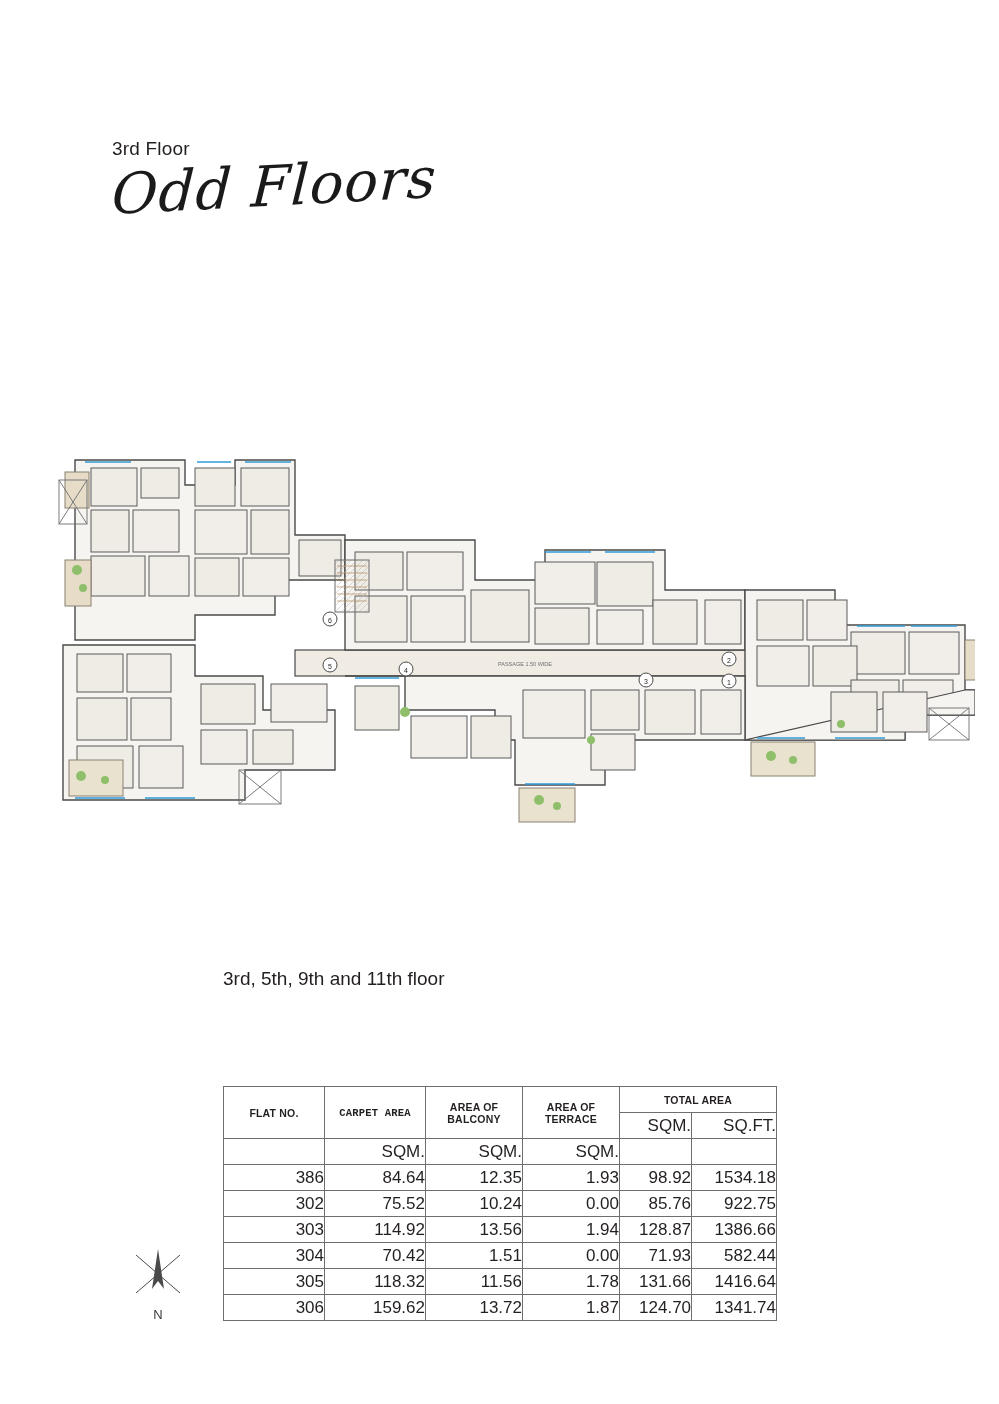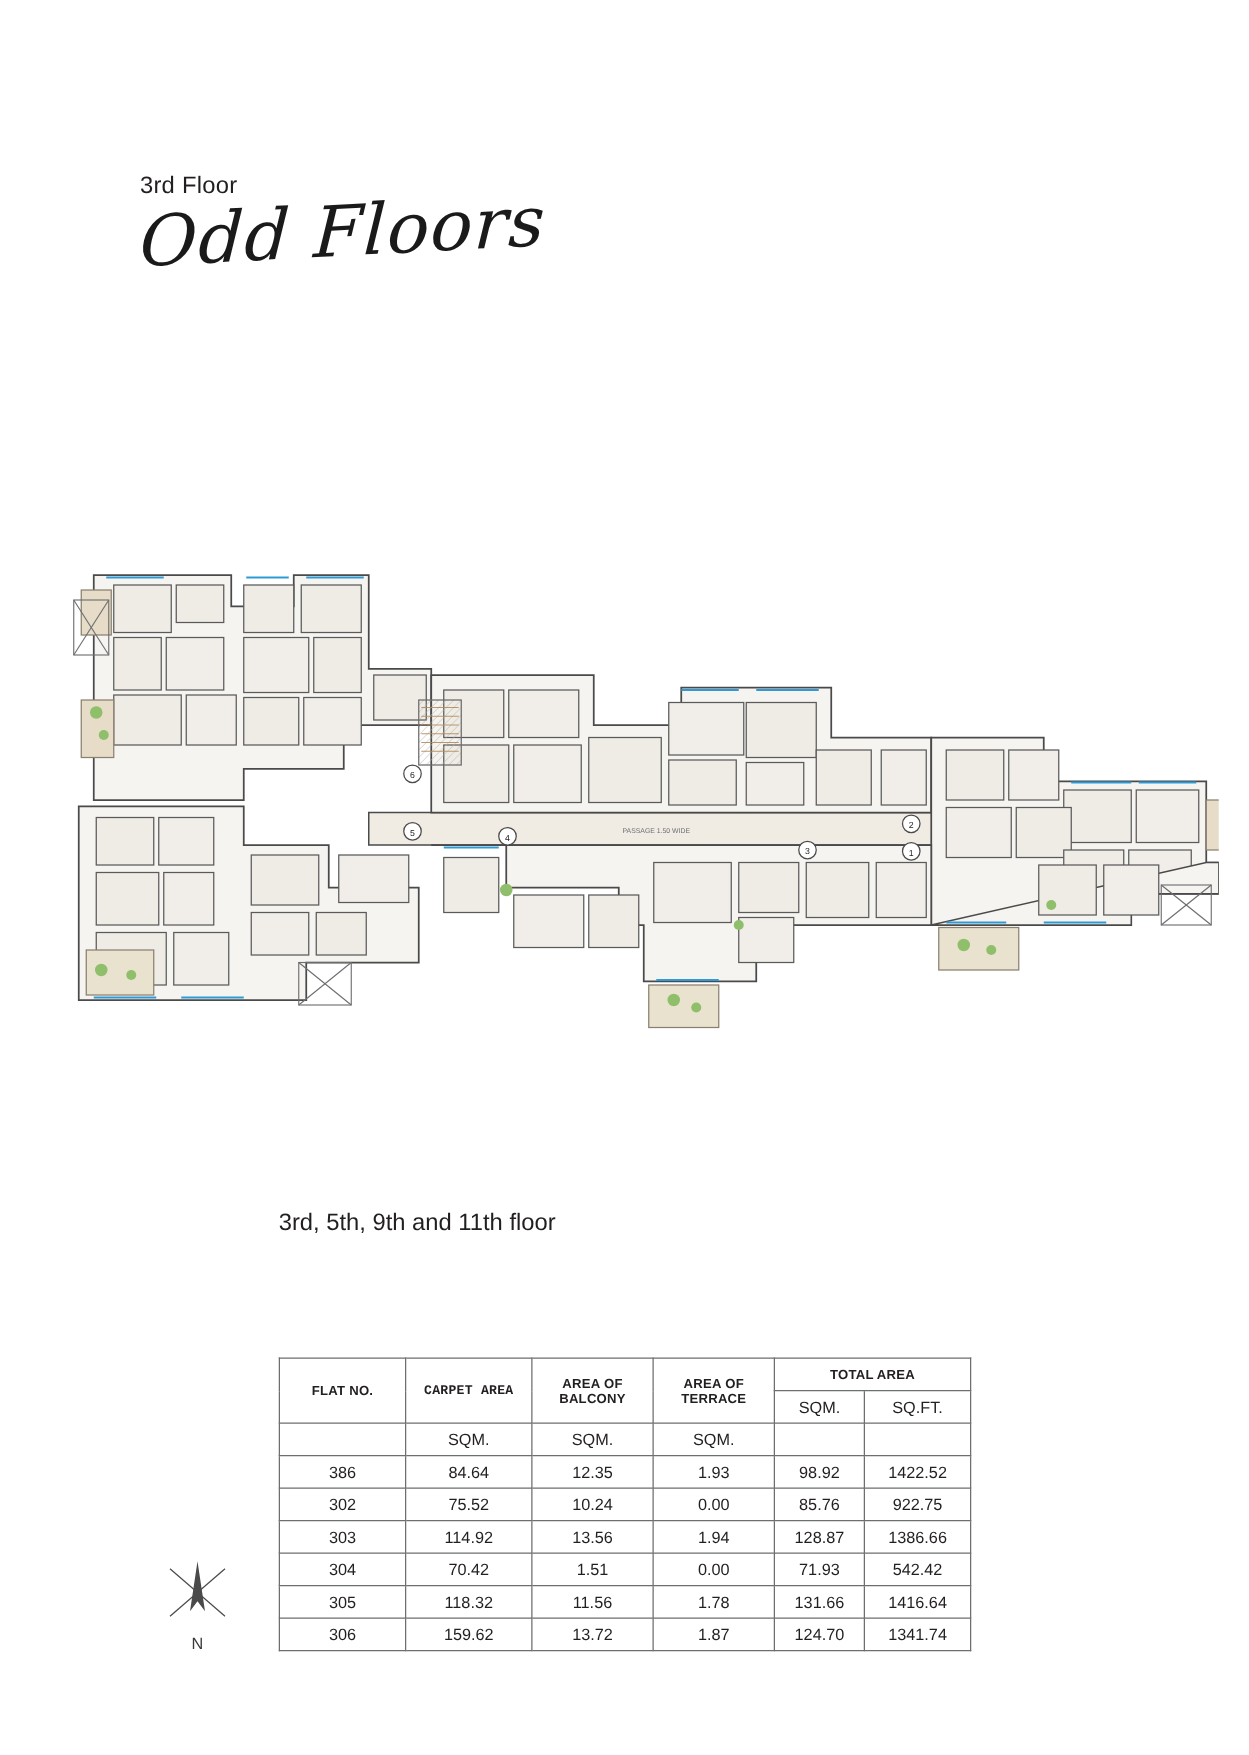--- a/index.html
+++ b/index.html
@@ -81,21 +81,22 @@
     height: 25px;
     font-weight: normal;
   }
   table.area-table th {
     font-weight: bold;
     font-size: 10.5px;
     line-height: 12px;
     letter-spacing: 0.2px;
   }
   table.area-table td {
-    font-size: 13px;
+    font-size: 17px;
+    text-align: right;
   }
   .col-flat { width: 100px; }
   .col-carpet { width: 100px; font-family: Liberation Mono, monospace; }
   .col-balcony { width: 96px; }
   .col-terrace { width: 96px; }
   .unit-row td { font-weight: bold; font-size: 10.5px; }
 
   
   .compass {
     position: absolute;
@@ -314,21 +315,21 @@
         <td></td>
       </tr>
     </thead>
     <tbody>
       <tr>
         <td>386</td>
         <td>84.64</td>
         <td>12.35</td>
         <td>1.93</td>
         <td>98.92</td>
-        <td>1422.52</td>
+        <td>1534.18</td>
       </tr>
       <tr>
         <td>302</td>
         <td>75.52</td>
         <td>10.24</td>
         <td>0.00</td>
         <td>85.76</td>
         <td>922.75</td>
       </tr>
       <tr>
@@ -338,21 +339,21 @@
         <td>1.94</td>
         <td>128.87</td>
         <td>1386.66</td>
       </tr>
       <tr>
         <td>304</td>
         <td>70.42</td>
         <td>1.51</td>
         <td>0.00</td>
         <td>71.93</td>
-        <td>542.42</td>
+        <td>582.44</td>
       </tr>
       <tr>
         <td>305</td>
         <td>118.32</td>
         <td>11.56</td>
         <td>1.78</td>
         <td>131.66</td>
         <td>1416.64</td>
       </tr>
       <tr>

